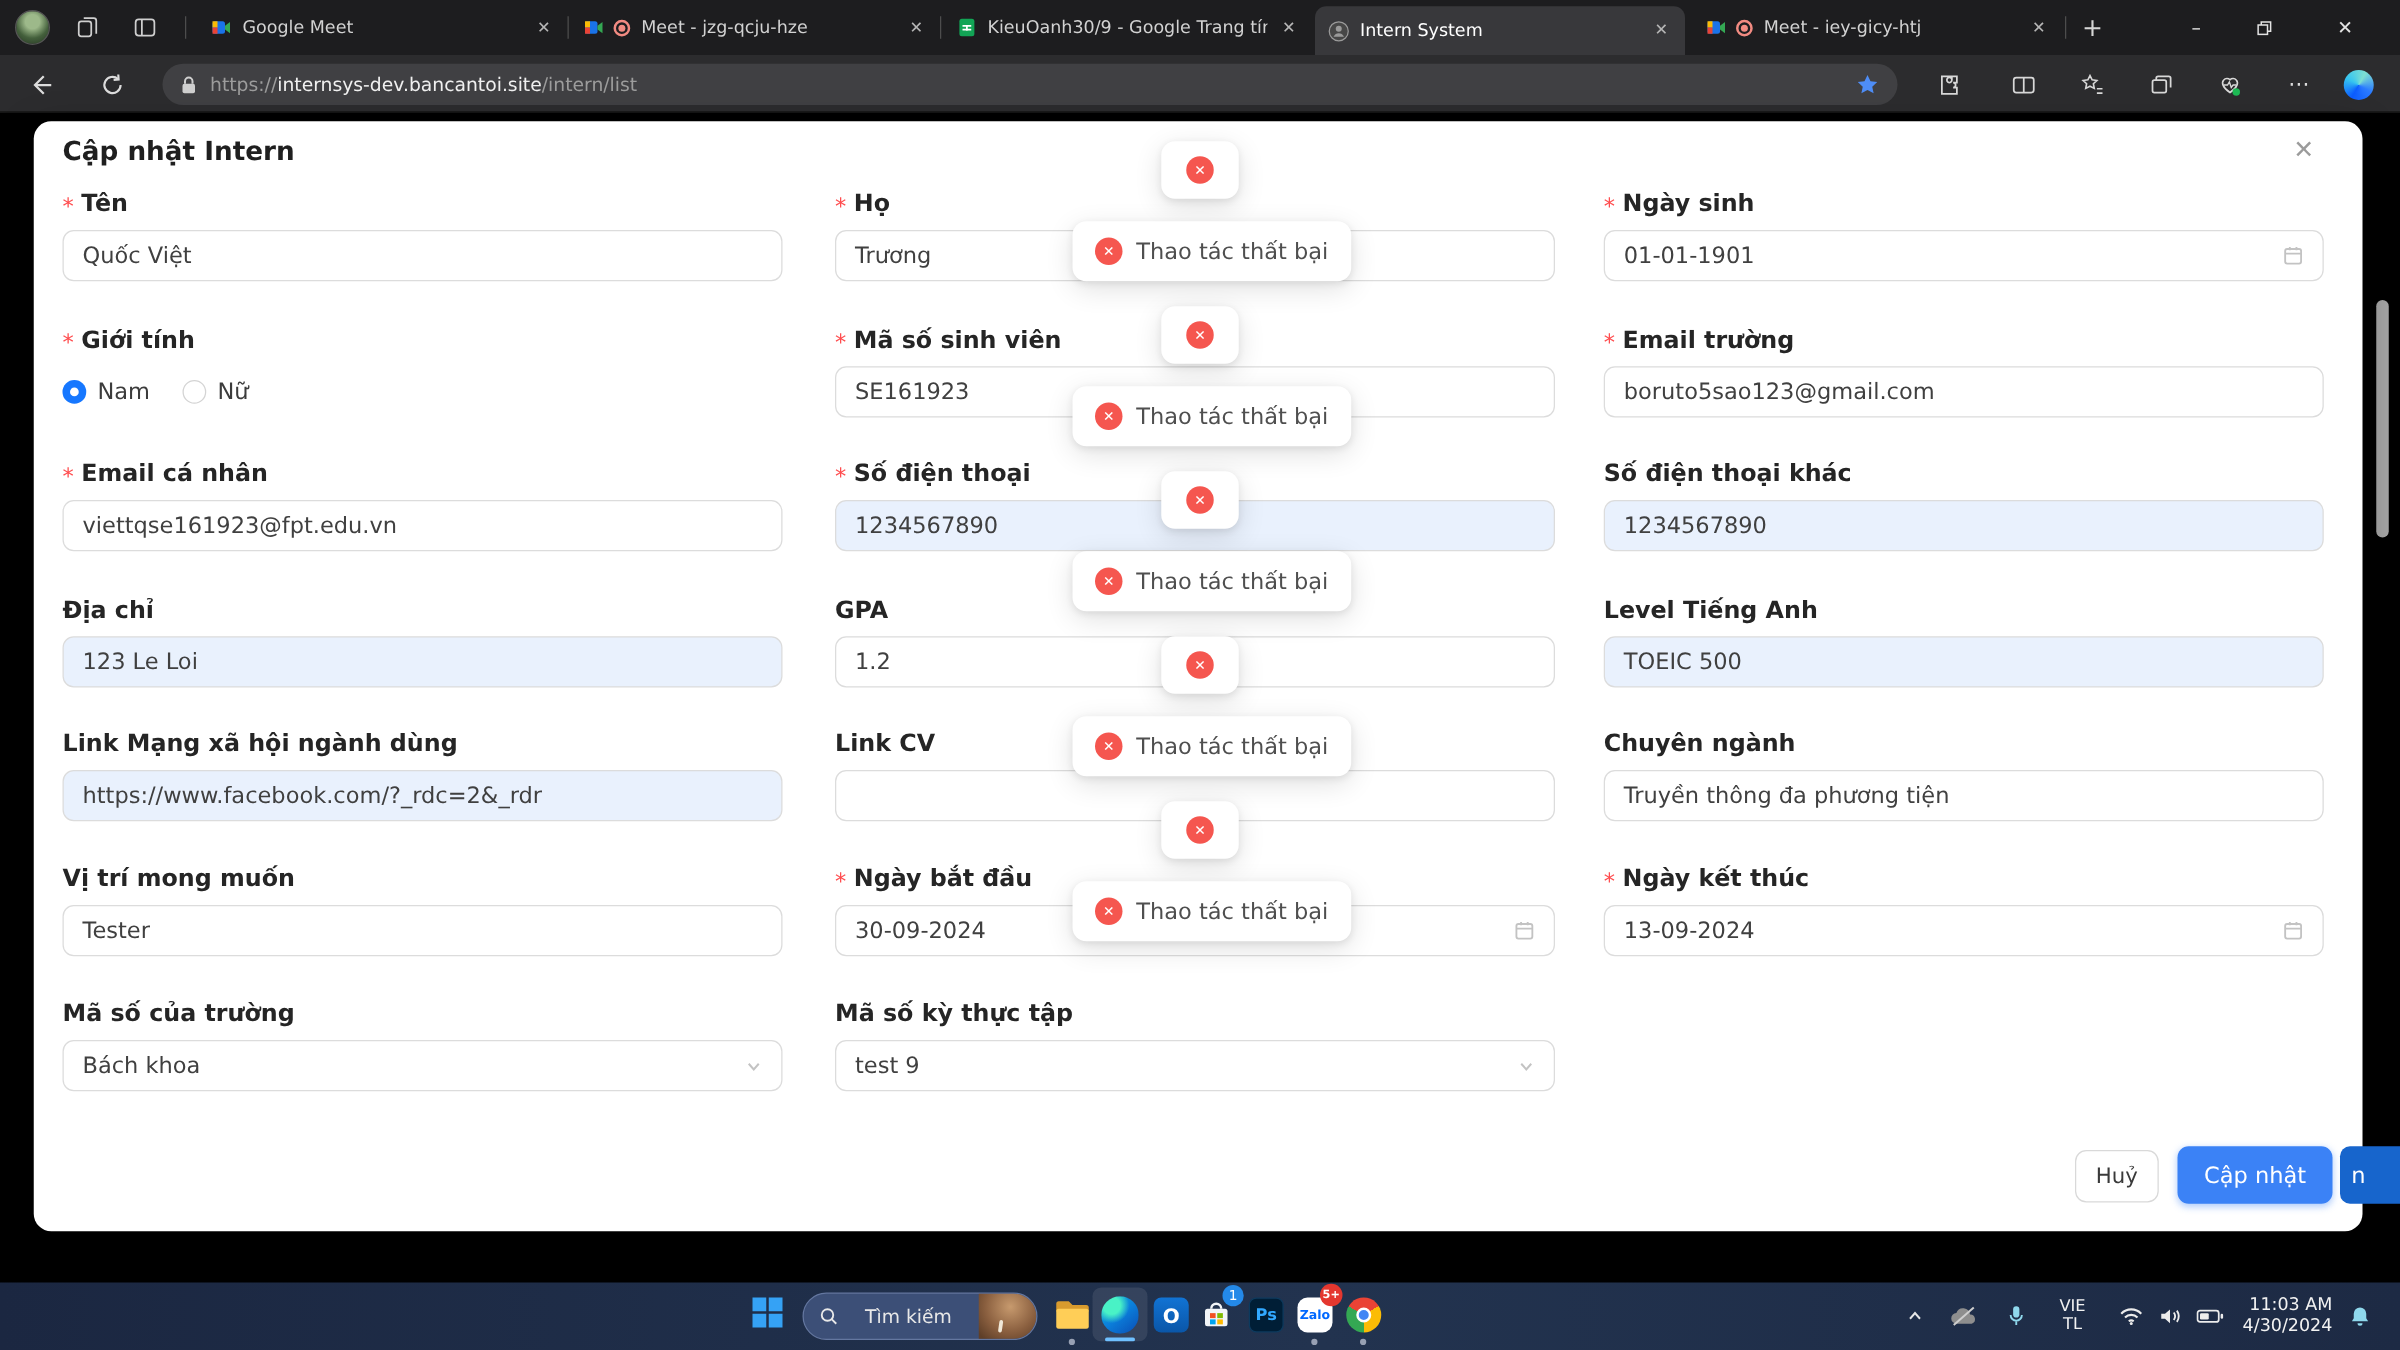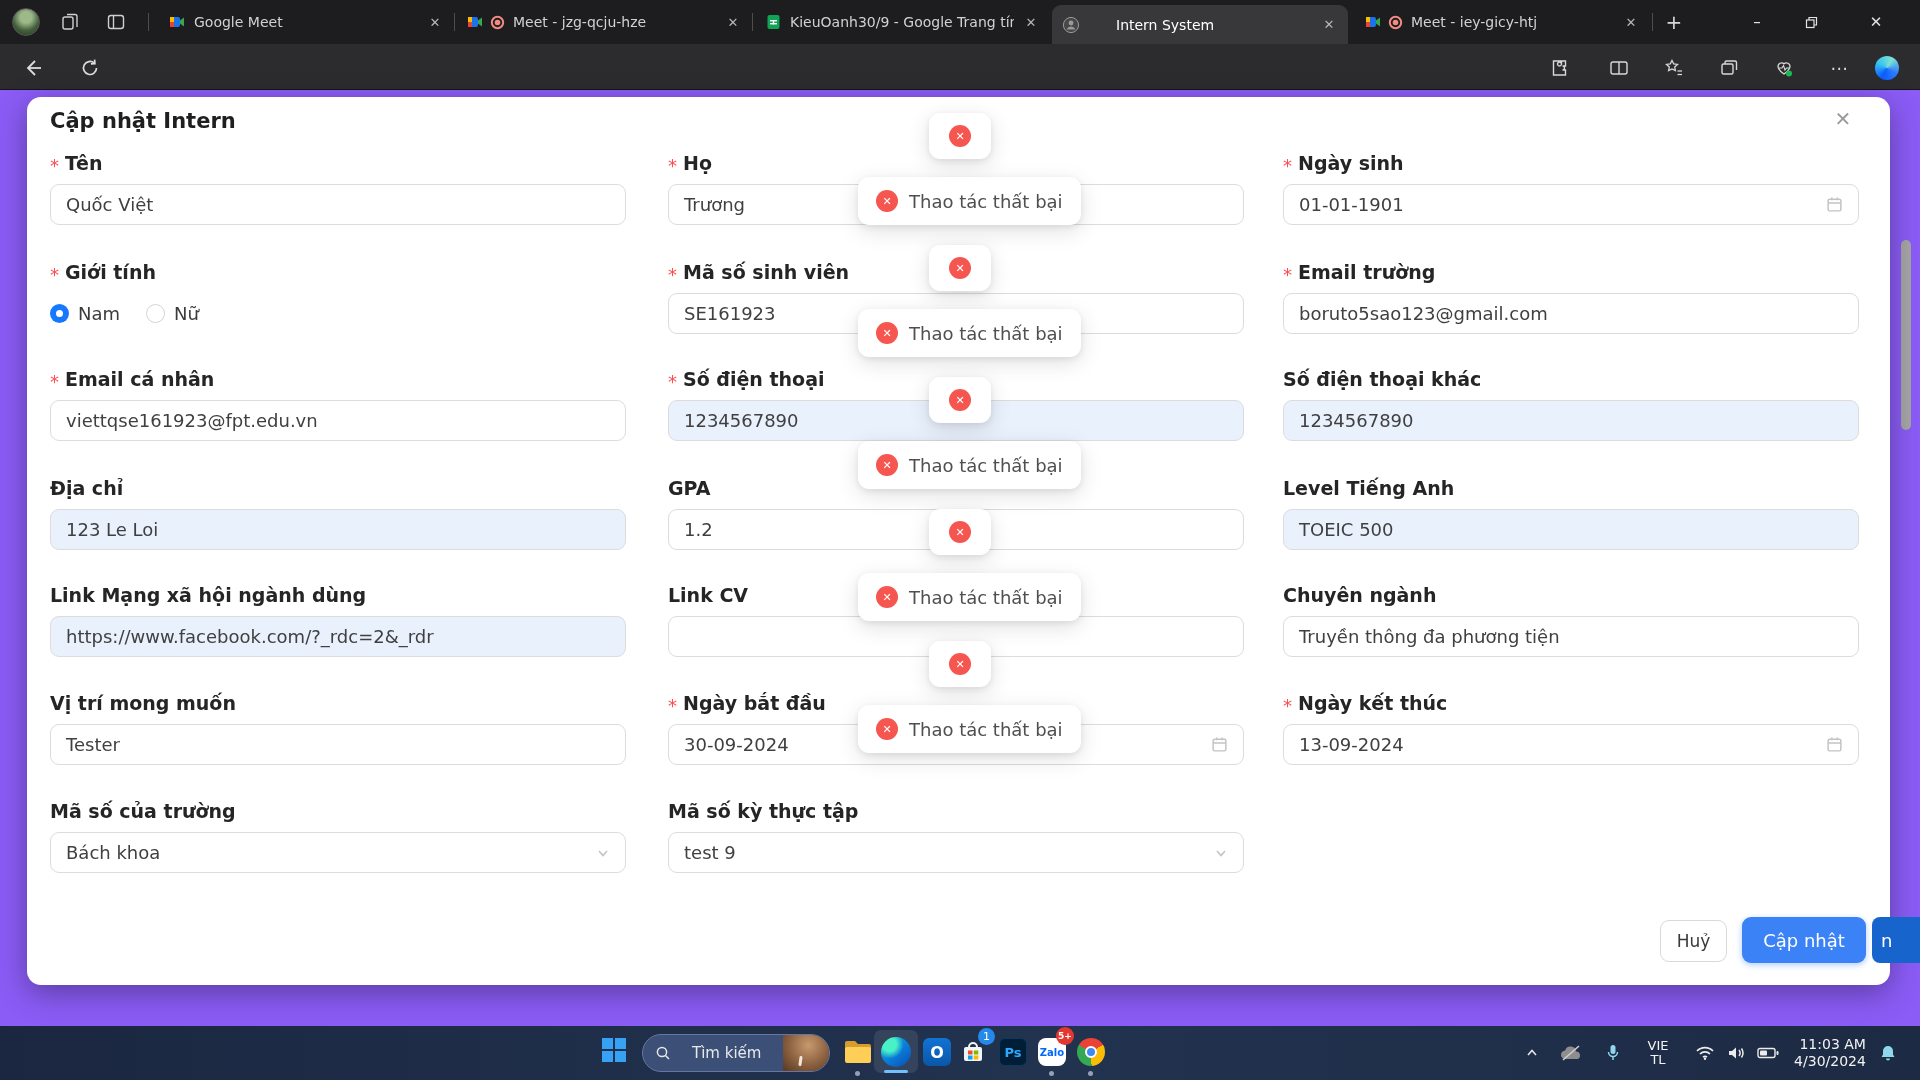--- a/index.html
+++ b/index.html
@@ -1,27 +1,27 @@
 <!DOCTYPE html>
 <html><head>
 <meta charset="utf-8">
 <style>
   html,body{margin:0;padding:0;background:#222;}
   #screen{position:relative;width:1920px;height:1080px;overflow:hidden;
-          font-family:"DejaVu Sans","Liberation Sans",sans-serif;background:#8b5cf6;}
+          font-family:"DejaVu Sans","Liberation Sans",sans-serif;background:#000000;}
   
   .tabbar{position:absolute;left:0;top:0;width:1920px;height:44px;background:#1d1d1f;}
   .avatar{position:absolute;left:12px;top:8px;width:28px;height:28px;border-radius:50%;
           background:radial-gradient(circle at 50% 32%,#9db98a 0 26%,#44603c 60%,#243422 100%);
           border:1px solid #555;box-sizing:border-box;}
   .chrome-ic{position:absolute;top:11px;width:24px;height:22px;display:flex;align-items:center;justify-content:center;}
   .sep{position:absolute;top:13px;width:1px;height:18px;background:#4d4d4d;}
   .tab{position:absolute;top:0;height:44px;width:296px;display:flex;align-items:center;
        padding:0 10px;box-sizing:border-box;color:#d2d2d2;font-size:14px;}
-  .tab.active{top:5px;height:39px;background:#38383b;border-radius:9px 9px 0 0;color:#fff;gap:28px;}
+  .tab.active{top:5px;height:39px;background:#38383b;border-radius:9px 9px 0 0;color:#fff;}
   .tab .fav{width:18px;height:18px;display:flex;align-items:center;justify-content:center;flex:none;}
   .tab .rec{width:15px;height:15px;margin-left:6px;flex:none;display:flex;}
   .tab .tab-title{flex:1;overflow:hidden;white-space:nowrap;margin:0 8px;}
   .tab .tab-close{color:#b5b5b5;font-size:13px;width:18px;text-align:center;flex:none;}
   .winbtn{position:absolute;top:0;width:46px;height:44px;display:flex;align-items:center;justify-content:center;color:#e3e3e3;font-size:15px;}
   .newtab{position:absolute;top:8px;width:28px;height:28px;display:flex;align-items:center;justify-content:center;color:#d6d6d6;font-size:20px;}
   .addrbar{position:absolute;left:0;top:44px;width:1920px;height:46px;background:#2c2c2e;border-bottom:1px solid #151515;box-sizing:border-box;}
   .navbtn{position:absolute;top:12px;width:26px;height:24px;display:flex;align-items:center;justify-content:center;}
   .pill{position:absolute;left:130px;top:7px;width:1388px;height:33px;background:#404043;border-radius:17px;
         display:flex;align-items:center;padding:0 14px;box-sizing:border-box;}
@@ -206,20 +206,34 @@
           <path d="M13 4L6 11l7 7"></path>
           <line x1="6" y1="11" x2="19" y2="11"></line>
         </svg>
     </div>
     <div class="navbtn" style="left:77px">
       <svg width="20" height="20" viewBox="0 0 20 20" fill="none" stroke="#dcdcdc" stroke-width="1.7">
           <path d="M16.5 10a6.5 6.5 0 1 1-2.2-4.9"></path>
           <polyline points="14.6,1.6 14.9,5.6 10.9,5.9"></polyline>
         </svg>
     </div>
+    <div class="pill">
+      <span>
+        <svg width="14" height="16" viewBox="0 0 14 16">
+            <rect x="2" y="7" width="10" height="7.5" rx="1.5" fill="#cfcfcf"></rect>
+            <path d="M4 7V5a3 3 0 0 1 6 0v2" stroke="#cfcfcf" stroke-width="1.6" fill="none"></path>
+          </svg>
+      </span>
+      <span class="url"><span class="dim">https://</span><span class="host">internsys-dev.bancantoi.site</span><span class="dim">/intern/list</span></span>
+      <span style="margin-left:auto">
+        <svg width="20" height="20" viewBox="0 0 20 20">
+            <path d="M10 2l2.4 5 5.4.6-4 3.7 1.1 5.3L10 14l-4.9 2.6 1.1-5.3-4-3.7L7.6 7z" fill="#4e8df6"></path>
+          </svg>
+      </span>
+    </div>
     <div class="addr-ic" style="left:1545px">
       <svg width="20" height="20" viewBox="0 0 20 20" fill="none" stroke="#d8d8d8" stroke-width="1.4">
           <path d="M7.5 3h5v3a2 2 0 1 0 0 .01V3h4v5h-3a2 2 0 1 1 0 4h3v5H4.5V3h3z"></path>
         </svg>
     </div>
     <div class="addr-ic" style="left:1605px">
       <svg width="20" height="20" viewBox="0 0 20 20" fill="none" stroke="#d8d8d8" stroke-width="1.4">
           <rect x="2" y="4" width="16" height="12" rx="2"></rect>
           <line x1="10" y1="4" x2="10" y2="16"></line>
         </svg>

